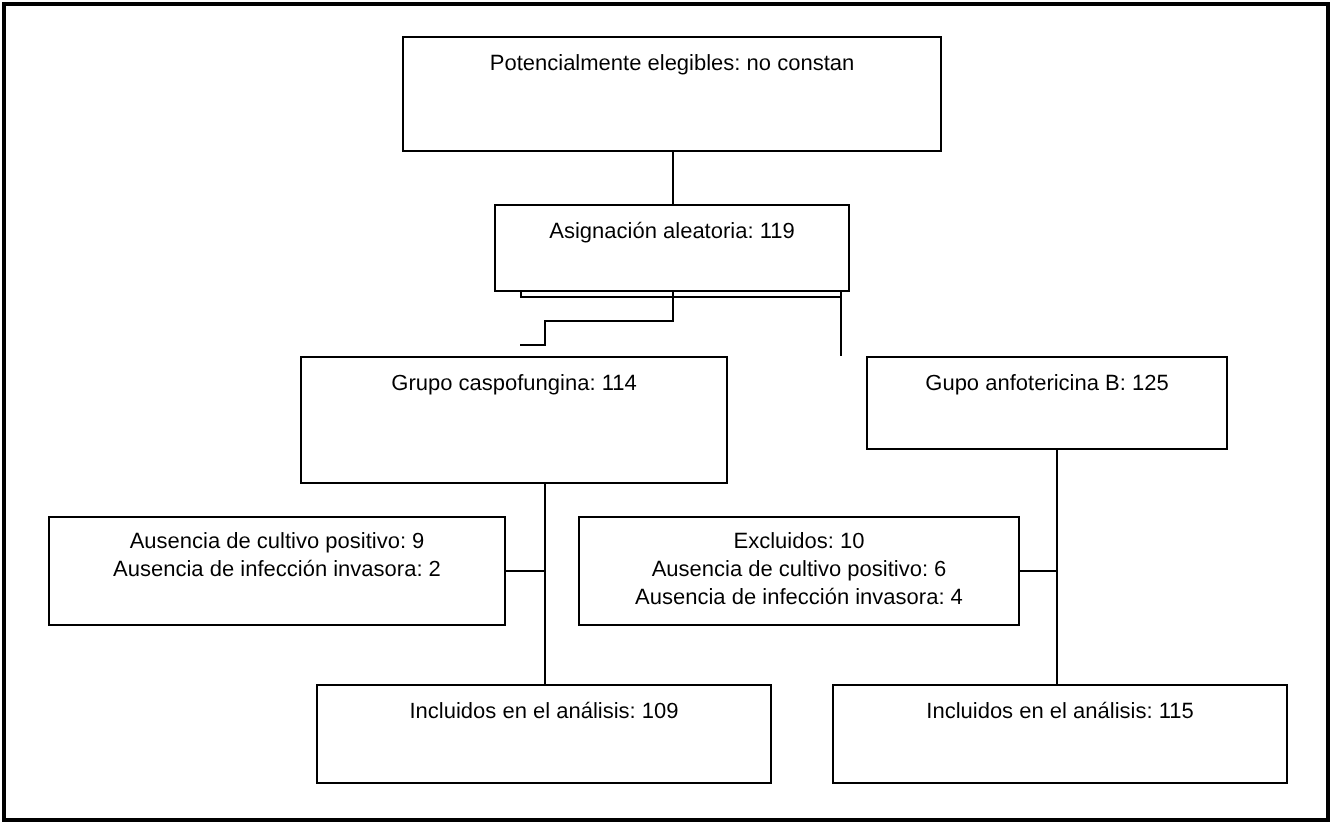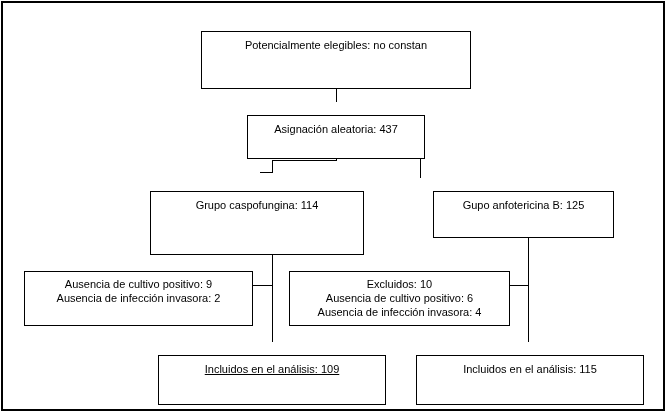--- a/index.html
+++ b/index.html
@@ -31,21 +31,20 @@
     position: absolute;
     box-sizing: border-box;
     border: 1px solid #000000;
     background: #ffffff;
     color: #000000;
     font-size: 11px;
     line-height: 14px;
     text-align: center;
     padding-top: 6px;
     z-index: 3;
-    margin-top: 13px;
   }
   .node .line {
     display: block;
     white-space: nowrap;
   }
   
   .conn {
     position: absolute;
     background: #000000;
     z-index: 1;
@@ -79,21 +78,21 @@
 
   <div class="conn v" style="left:528px; top:225px; height:117px;"></div>
 
   <div class="conn h" style="left:509px; top:285px; width:20px;"></div>
 
   <div class="node" style="left:201px; top:18px; width:270px; height:58px;">
     <span class="line">Potencialmente elegibles: no constan</span>
   </div>
 
   <div class="node" style="left:247px; top:102px; width:178px; height:44px;">
-    <span class="line">Asignación aleatoria: 437</span>
+    <span class="line">Asignación aleatoria: 119</span>
   </div>
 
   <div class="node" style="left:150px; top:178px; width:214px; height:64px;">
     <span class="line">Grupo caspofungina: 114</span>
   </div>
 
   <div class="node" style="left:433px; top:178px; width:181px; height:47px;">
     <span class="line">Gupo anfotericina B: 125</span>
   </div>
 
@@ -101,21 +100,21 @@
     <span class="line">Ausencia de cultivo positivo: 9</span>
     <span class="line">Ausencia de infección invasora: 2</span>
   </div>
 
   <div class="node" style="left:289px; top:258px; width:221px; height:55px; padding-top:5px;">
     <span class="line">Excluidos: 10</span>
     <span class="line">Ausencia de cultivo positivo: 6</span>
     <span class="line">Ausencia de infección invasora: 4</span>
   </div>
 
-  <div class="node" style="left:158px; top:342px; width:228px; height:50px;text-decoration:underline;">
+  <div class="node" style="left:158px; top:342px; width:228px; height:50px;">
     <span class="line">Incluidos en el análisis: 109</span>
   </div>
 
   <div class="node" style="left:416px; top:342px; width:228px; height:50px;">
     <span class="line">Incluidos en el análisis: 115</span>
   </div>
 
 </div>
 
 </body></html>

